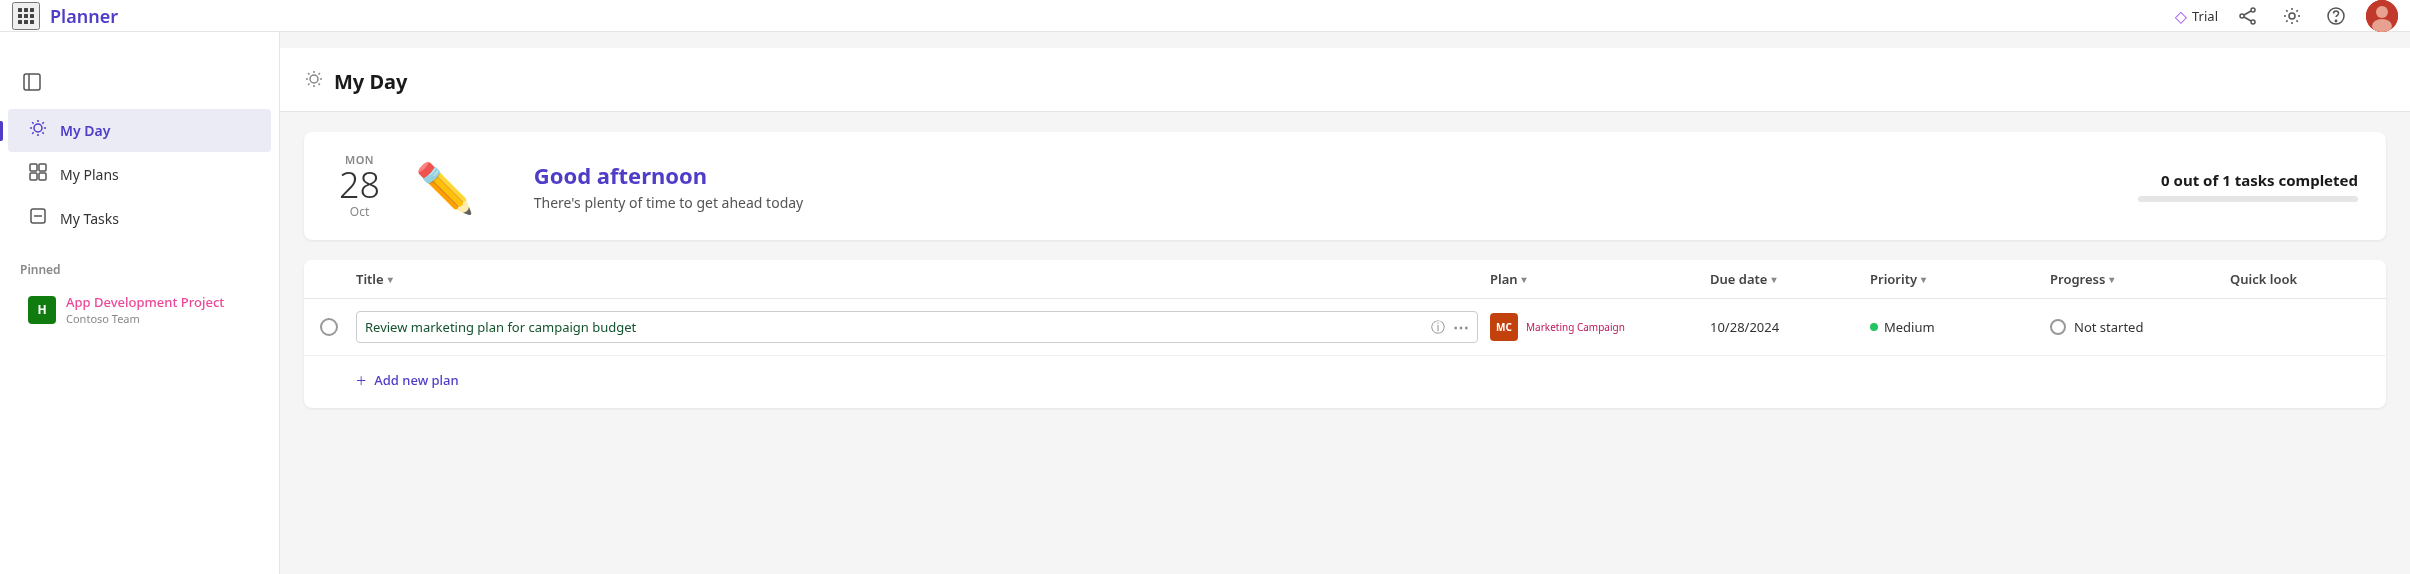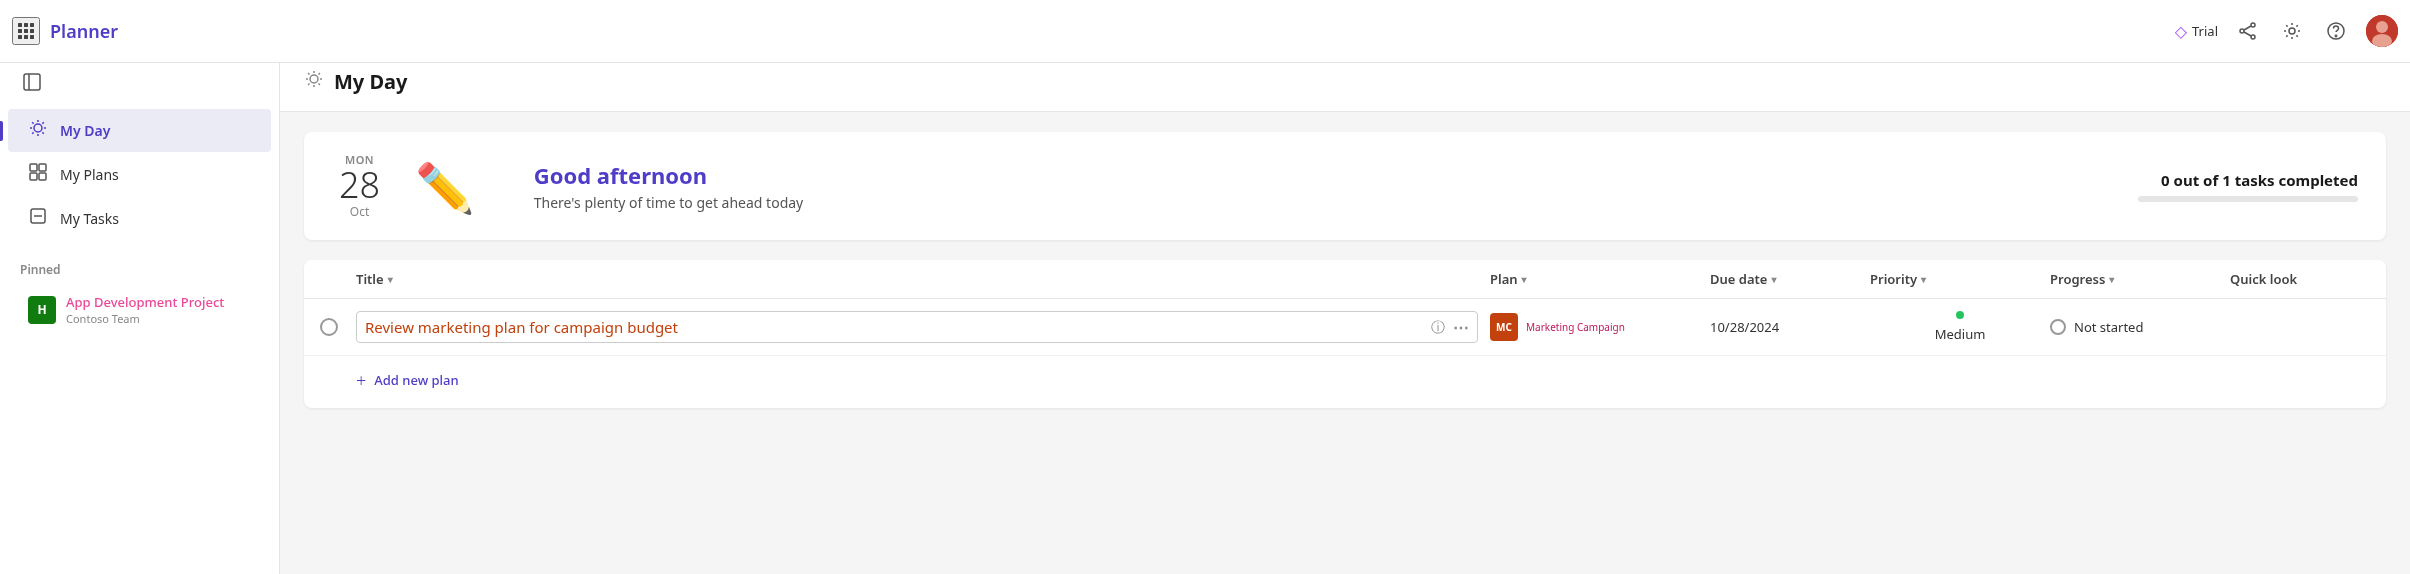--- a/index.html
+++ b/index.html
@@ -9,21 +9,21 @@
       display: flex;
       height: 574px;
       overflow: hidden;
       font-size: 14px;
     }
 
     
     .top-bar {
       position: fixed;
       top: 0; left: 0; right: 0;
-      height: 63px;
+      height: 32px;
       background: white;
       display: flex;
       align-items: center;
       padding: 0 12px;
       z-index: 100;
       border-bottom: 1px solid #e5e5e5;
     }
     .top-bar-left {
       display: flex;
       align-items: center;
@@ -326,22 +326,22 @@
       align-items: center;
       gap: 8px;
       padding: 4px 8px;
       border: 1.5px solid #ccc;
       border-radius: 4px;
       background: white;
       margin-right: 12px;
     }
     .task-title-text {
       flex: 1;
-      font-size: 15px;
-      color: #c2410c;
+      font-size: 13px;
+      color: #14532d;
     }
     .task-info-icon {
       color: #888;
       font-size: 14px;
       cursor: pointer;
     }
     .task-more-icon {
       color: #888;
       font-size: 16px;
       cursor: pointer;
@@ -371,21 +371,20 @@
       font-size: 13px;
       color: #333;
     }
 
     .priority-cell {
       display: flex;
       align-items: center;
       gap: 6px;
       font-size: 13px;
       color: #333;
-      flex-direction: column;
     }
     .priority-dot {
       width: 8px; height: 8px;
       border-radius: 50%;
       flex-shrink: 0;
     }
 
     .progress-cell {
       display: flex;
       align-items: center;

